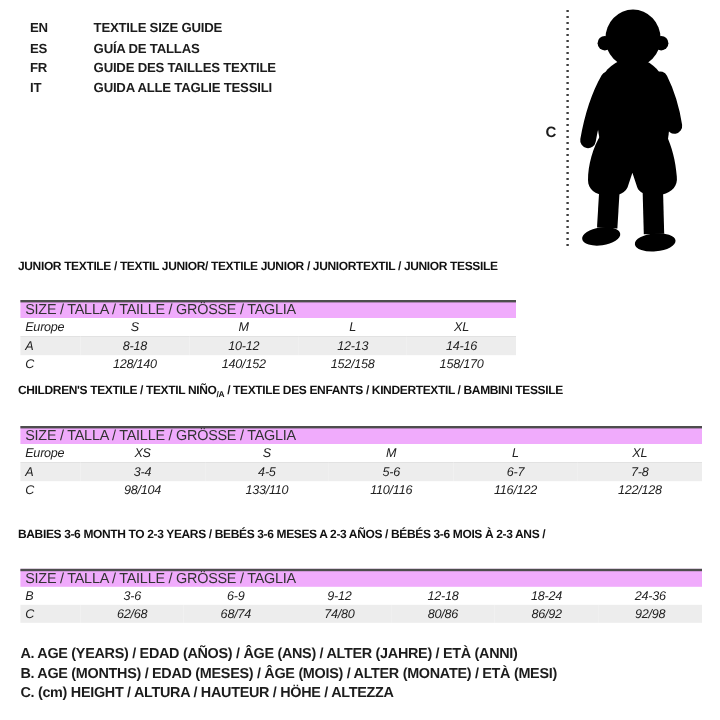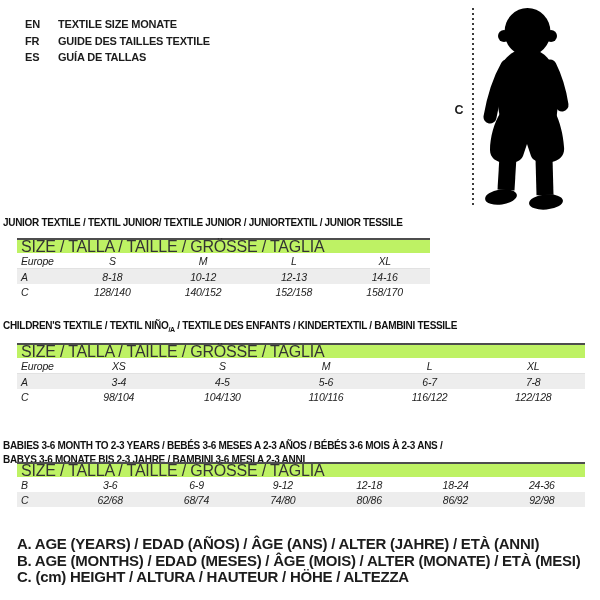--- a/index.html
+++ b/index.html
@@ -2,70 +2,74 @@
 <html><head>
 <meta charset="utf-8">
 <style>
   html,body{margin:0;padding:0;background:#fff;}
   #page{position:relative;width:600px;height:600px;background:#ffffff;overflow:hidden;
         font-family:"Liberation Sans",sans-serif;color:#1c1c1c;}
 
   
   #langs{position:absolute;left:25px;top:16px;font-size:11px;font-weight:bold;
          letter-spacing:-0.2px;line-height:16.5px;}
-  .lang-row{display:grid;grid-template-columns:33px auto;}
+  .lang-row{display:grid;grid-template-columns:33px auto;gap:20px;}
 
   
   #height-line{position:absolute;left:472px;top:8px;width:2px;height:199px;
     background:repeating-linear-gradient(to bottom,#3d3d3d 0,#3d3d3d 2px,transparent 2px,transparent 5px);}
   #height-label{position:absolute;left:452px;top:103px;width:14px;font-size:12.5px;
     font-weight:bold;text-align:center;letter-spacing:-0.2px;}
   #baby{position:absolute;left:478px;top:6px;width:118px;height:205px;}
 
   
-  .tbl-title{position:absolute;left:3px;font-size:10px;font-weight:bold;
+  .tbl-title{position:absolute;left:15px;font-size:10px;font-weight:bold;
              letter-spacing:-0.3px;color:#111;white-space:nowrap;line-height:14px;}
   .tbl-title sub{font-size:7px;}
 
   
   .tbl-wrap{position:absolute;left:17px;}
-  .band{background:#bef264;border-top:2px solid #4d4d4d;height:13px;line-height:13px;
-        padding-left:4px;font-size:16px;color:#333;letter-spacing:-0.2px;}
+  .band{background:#f0abfc;border-top:2px solid #4d4d4d;height:13px;line-height:13px;
+        padding-left:4px;font-size:12px;color:#333;letter-spacing:-0.2px;margin-top:12px;}
   table.size-table{border-collapse:collapse;table-layout:fixed;width:100%;
         font-size:10.5px;color:#222;}
   table.size-table td{height:15px;padding:0;text-align:center;letter-spacing:-0.2px;font-style:italic;}
   table.size-table td.rowlabel{text-align:left;padding-left:4px;}
   table.size-table tr.shaded{background:#ededed;}
   table.size-table tr.hdr-row td{border-bottom:1px solid #e2e2e2;}
 
   #sec1-title{top:216px;} #sec1{top:238px;width:413px;}
   #sec2-title{top:319px;} #sec2{top:343px;width:568px;}
   #sec3-title{top:423px;margin-top:16px;} #sec3{top:462px;width:568px;}
 
   
-  #legend{position:absolute;left:17px;top:536px;font-size:15px;font-weight:bold;
+  #legend{position:absolute;left:17px;top:536px;font-size:12px;font-weight:bold;
           letter-spacing:-0.25px;line-height:16.5px;white-space:nowrap;}
 </style>
 </head>
 <body>
 
 <div id="page">
 
   <div id="langs">
     <div class="lang-row">
       <span>EN</span>
-      <span>TEXTILE SIZE MONATE</span>
+      <span>TEXTILE SIZE GUIDE</span>
+    </div>
+    <div class="lang-row">
+      <span>ES</span>
+      <span>GUÍA DE TALLAS</span>
     </div>
     <div class="lang-row">
       <span>FR</span>
       <span>GUIDE DES TAILLES TEXTILE</span>
     </div>
     <div class="lang-row">
-      <span>ES</span>
-      <span>GUÍA DE TALLAS</span>
+      <span>IT</span>
+      <span>GUIDA ALLE TAGLIE TESSILI</span>
     </div>
   </div>
 
   <div id="height-line"></div>
   <div id="height-label">C</div>
   <svg id="baby" viewBox="0 0 118 205" xmlns="http://www.w3.org/2000/svg">
     <g fill="#000000">
       <circle cx="26" cy="30" r="6"></circle>
       <circle cx="73" cy="30" r="6"></circle>
       <ellipse cx="49.5" cy="26" rx="23" ry="24"></ellipse>
@@ -142,32 +146,31 @@
         <td class="rowlabel">A</td>
         <td>3-4</td>
         <td>4-5</td>
         <td>5-6</td>
         <td>6-7</td>
         <td>7-8</td>
       </tr>
       <tr>
         <td class="rowlabel">C</td>
         <td>98/104</td>
-        <td>104/130</td>
+        <td>133/110</td>
         <td>110/116</td>
         <td>116/122</td>
         <td>122/128</td>
       </tr>
     </tbody>
       </table>
   </div>
 
   <div class="tbl-title" id="sec3-title">
     <div>BABIES 3-6 MONTH TO 2-3 YEARS / BEBÉS 3-6 MESES A 2-3 AÑOS / BÉBÉS 3-6 MOIS À 2-3 ANS /</div>
-    <div>BABYS 3-6 MONATE BIS 2-3 JAHRE / BAMBINI 3-6 MESI A 2-3 ANNI</div>
   </div>
   <div class="tbl-wrap" id="sec3">
     <div class="band">SIZE / TALLA / TAILLE / GRÖSSE / TAGLIA</div>
     <table class="size-table">
       <colgroup>
           <col style="width:50px">
           <col>
           <col>
           <col>
           <col>

